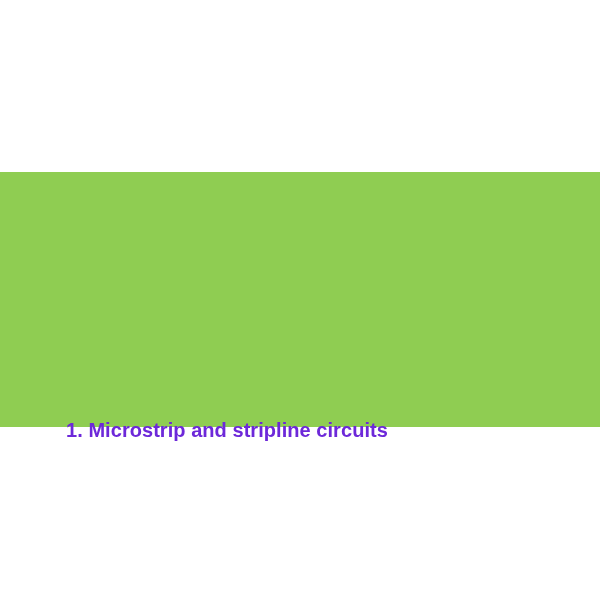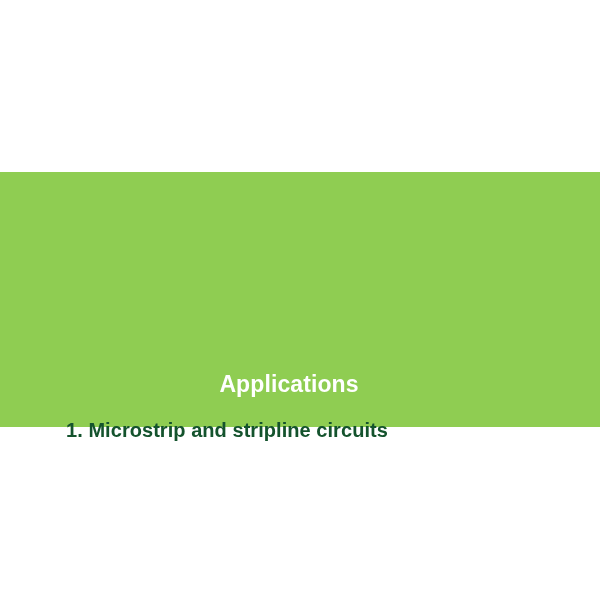--- a/index.html
+++ b/index.html
@@ -76,24 +76,23 @@
     display: inline;
   }
 </style>
 </head>
 <body>
 
 <div id="slide-canvas" style="background: rgb(255, 255, 255);">
 
   <div id="applications-panel" style="background: rgb(143, 205, 82);">
 
-    <div id="applications-title" style="color: rgb(255, 255, 255);">Applications</div>
 
     <ul id="applications-list">
-      <li class="list-item" style="color: #14532d;"><span class="item-number">1.</span> <span class="item-text">Microstrip and stripline circuits</span></li>
+      <li class="list-item" style="color: #6d28d9;"><span class="item-number">1.</span> <span class="item-text">Microstrip and stripline circuits</span></li>
       <li class="list-item" style="color: rgb(255, 255, 255);"><span class="item-number">2.</span> <span class="item-text">Commercial airline broadband antenna</span></li>
       <li class="list-item" style="color: rgb(255, 255, 255);"><span class="item-number">3.</span> <span class="item-text">Radar systems</span></li>
       <li class="list-item" style="color: rgb(255, 255, 255);"><span class="item-number">4.</span> <span class="item-text">Millimeter wave applications</span></li>
       <li class="list-item" style="color: rgb(255, 255, 255);"><span class="item-number">5.</span> <span class="item-text">Point to point digital radio antenna</span></li>
     </ul>
 
   </div>
 
 </div>
 

